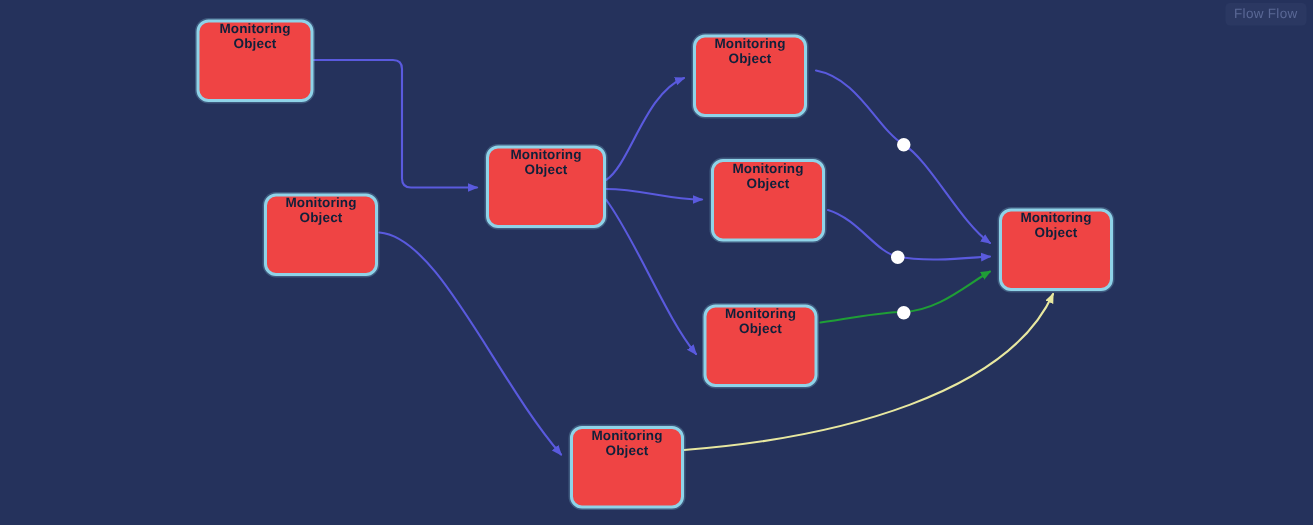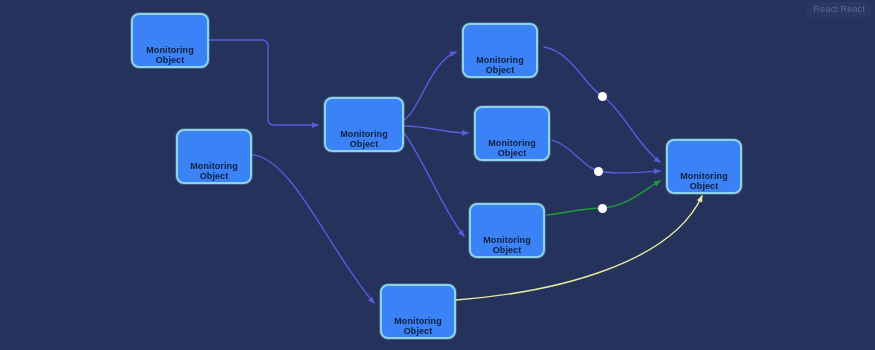--- a/index.html
+++ b/index.html
@@ -20,29 +20,29 @@
   #edge-layer {
     position: absolute;
     left: 0; top: 0;
     width: 875px;
     height: 350px;
     pointer-events: none;
   }
   .rf-node {
     position: absolute;
     box-sizing: border-box;
-    background: #3b82f6;
+    background: #ef4444;
     border: 2px solid #8fd3e8;
     border-radius: 8px;
     color: #10203a;
     font-size: 9px;
     font-weight: bold;
     font-family: "Liberation Sans", sans-serif;
     display: flex;
-    align-items: flex-end;
+    align-items: flex-start;
     justify-content: center;
     text-align: center;
     line-height: 1.1;
     letter-spacing: 0.1px;
     cursor: grab;
     box-shadow: 0 0 0 1px rgba(143,211,232,0.25);
   }
   .rf-node-label {
     pointer-events: none;
   }
@@ -122,14 +122,14 @@
       <div class="rf-node" style="left: 666px; top: 139px; width: 76px; height: 55px;">
         <span class="rf-node-label">Monitoring Object</span>
       </div>
     </div>
   <div id="marker-layer">
       <div class="edge-dot" style="left: 602px; top: 96px;"></div>
       <div class="edge-dot" style="left: 598px; top: 171px;"></div>
       <div class="edge-dot" style="left: 602px; top: 208px;"></div>
     </div>
 
-  <a id="rf-attribution" href="#">React React</a>
+  <a id="rf-attribution" href="#">Flow Flow</a>
 </div>
 
 </body></html>

